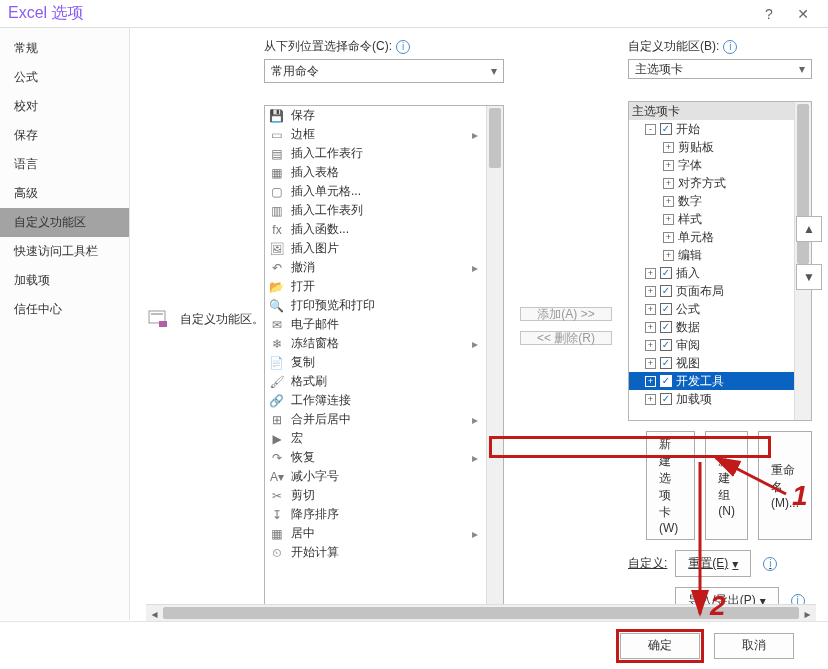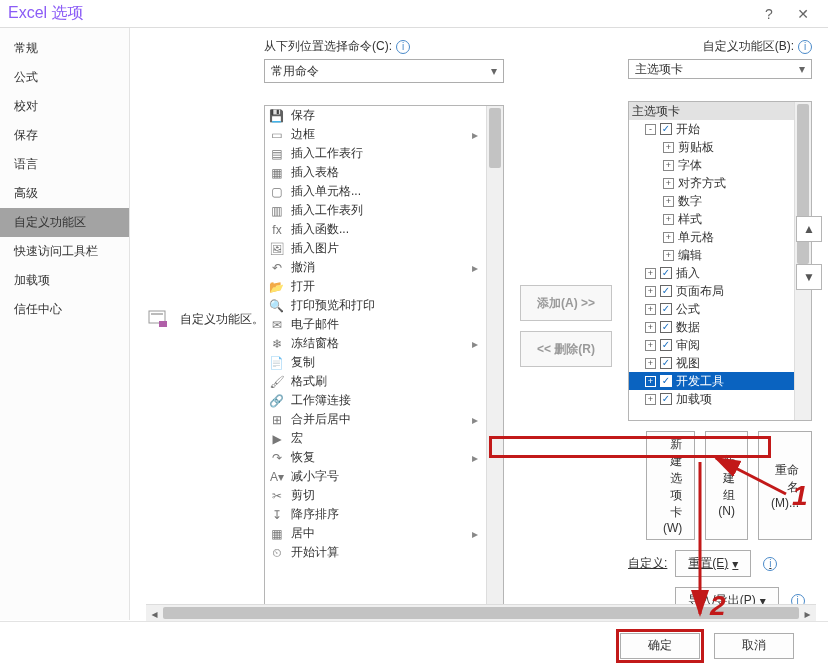--- a/index.html
+++ b/index.html
@@ -74,21 +74,21 @@
   }
   .columns {
     display:flex;
     gap:14px;
     flex:1;
     min-height:0;
   }
   .col { display:flex;flex-direction:column;min-width:0; }
   .col.left { width:240px; }
   .col.mid { width:96px; align-items:center; justify-content:center; gap:10px; }
-  .col.right { flex:1;text-align:right; }
+  .col.right { flex:1; }
   .dropdown {
     border:1px solid #adadad;
     background:#fff;
     height:24px;
     display:flex;align-items:center;
     padding:0 6px;
     justify-content:space-between;
     font-size:12px;
   }
   .dropdown .chev { color:#666; }
@@ -108,22 +108,22 @@
   .vscrollbar {
     position:absolute;right:0;top:0;bottom:0;width:17px;background:#f0f0f0;border-left:1px solid #ddd;
   }
   .vscrollbar .thumb { position:absolute;left:2px;right:2px;top:2px;height:60px;background:#c3c3c3;border-radius:2px; }
   .cmd-row {
     display:flex;align-items:center;gap:6px;padding:1px 4px;white-space:nowrap;
   }
   .cmd-row .ic { width:16px;text-align:center;color:#777; }
   .cmd-row .ext { margin-left:auto;color:#888;padding-right:4px; }
   .midbtn {
-    border:1px solid #c5c5c5;background:#f8f8f8;width:92px;height:36px;
-    display:flex;align-items:center;justify-content:center;color:#9a9a9a;font-weight:bold;
+    border:1px solid #c5c5c5;background:#f8f8f8;width:92px;height:14px;
+    display:flex;align-items:center;justify-content:center;color:#9a9a9a;
   }
   .tree-row {
     display:flex;align-items:center;gap:4px;padding:1px 3px;white-space:nowrap;
     line-height:16px;
   }
   .tree-row .toggle { width:11px;height:11px;border:1px solid #888;display:flex;align-items:center;justify-content:center;font-size:9px;line-height:1;color:#555;background:#fff; }
   .tree-row .chk { width:12px;height:12px;border:1px solid #666;display:flex;align-items:center;justify-content:center;font-size:10px;line-height:1;color:#1a6fbf;background:#fff; }
   .tree-row.head { background:#e2e2e2;font-weight:normal; }
   .tree-row.selected { background:#0a63c0;color:#fff; }
   .tree-row.selected .toggle { border-color:#fff;color:#fff;background:transparent; }

